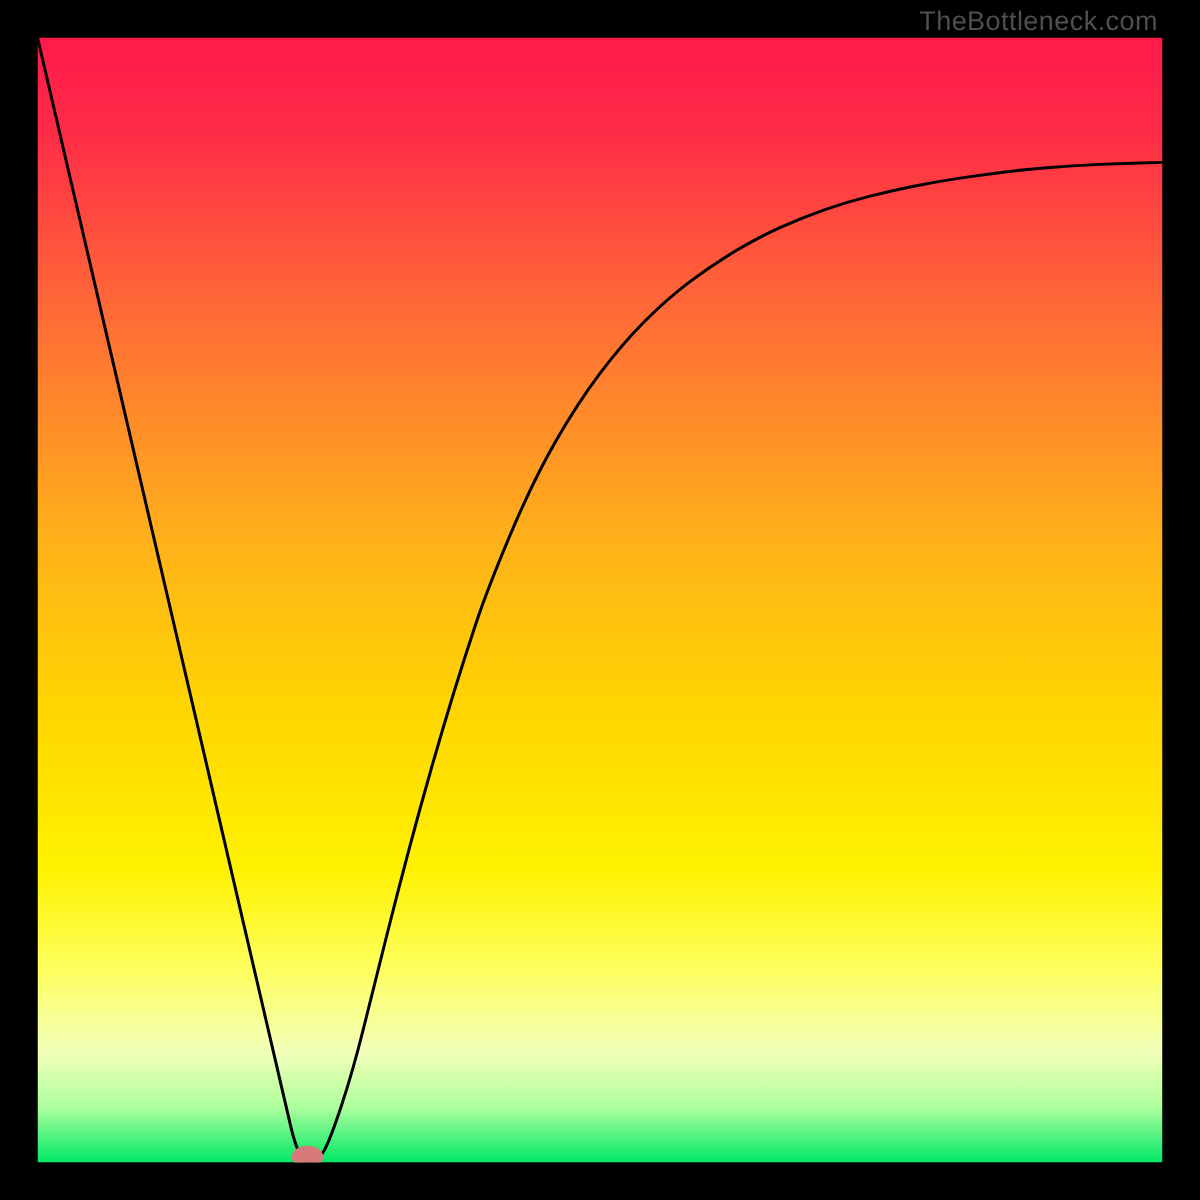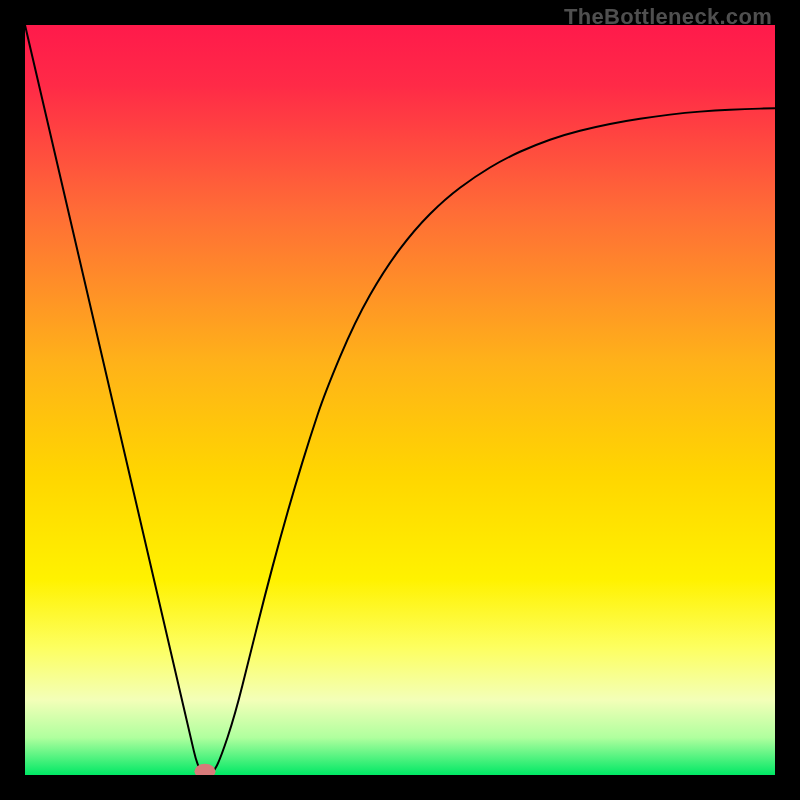--- a/index.html
+++ b/index.html
@@ -24,22 +24,22 @@
     left: 0;
     top: 0;
     width: 750px;
     height: 750px;
   }
   .watermark {
     position: absolute;
     top: 4px;
     right: 28px;
     color: #4f4f4f;
-    font-size: 22px;
-    font-weight: 700;
+    font-size: 18px;
+    font-weight: 400;
     letter-spacing: 0.3px;
     user-select: none;
   }
   svg {
     display: block;
   }
 </style>
 </head>
 <body>
 

